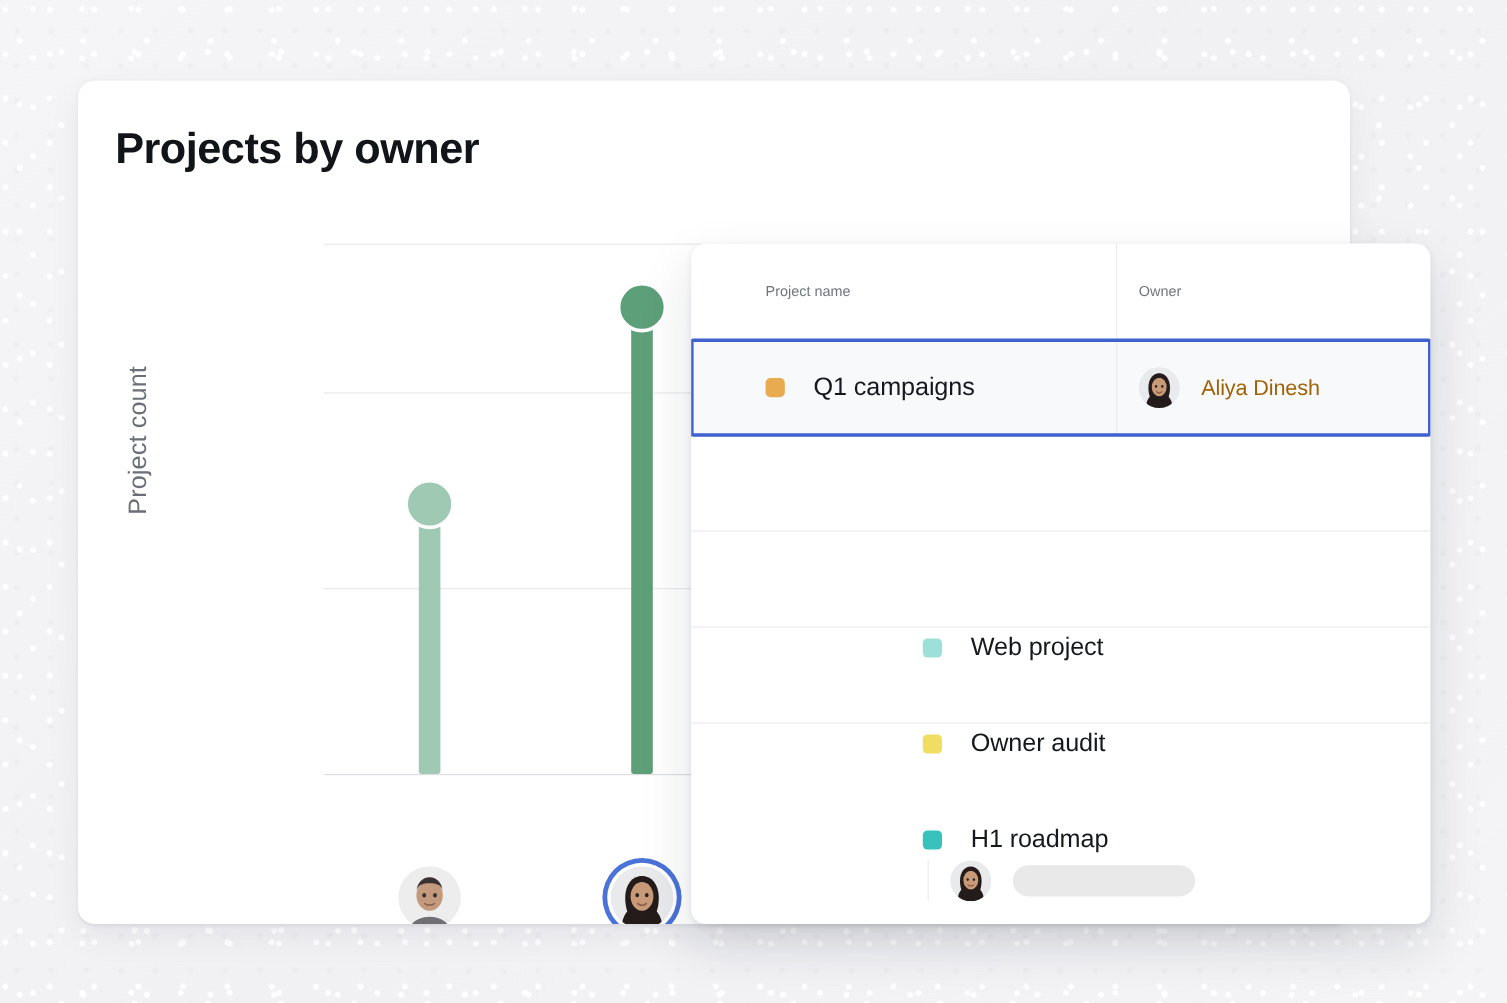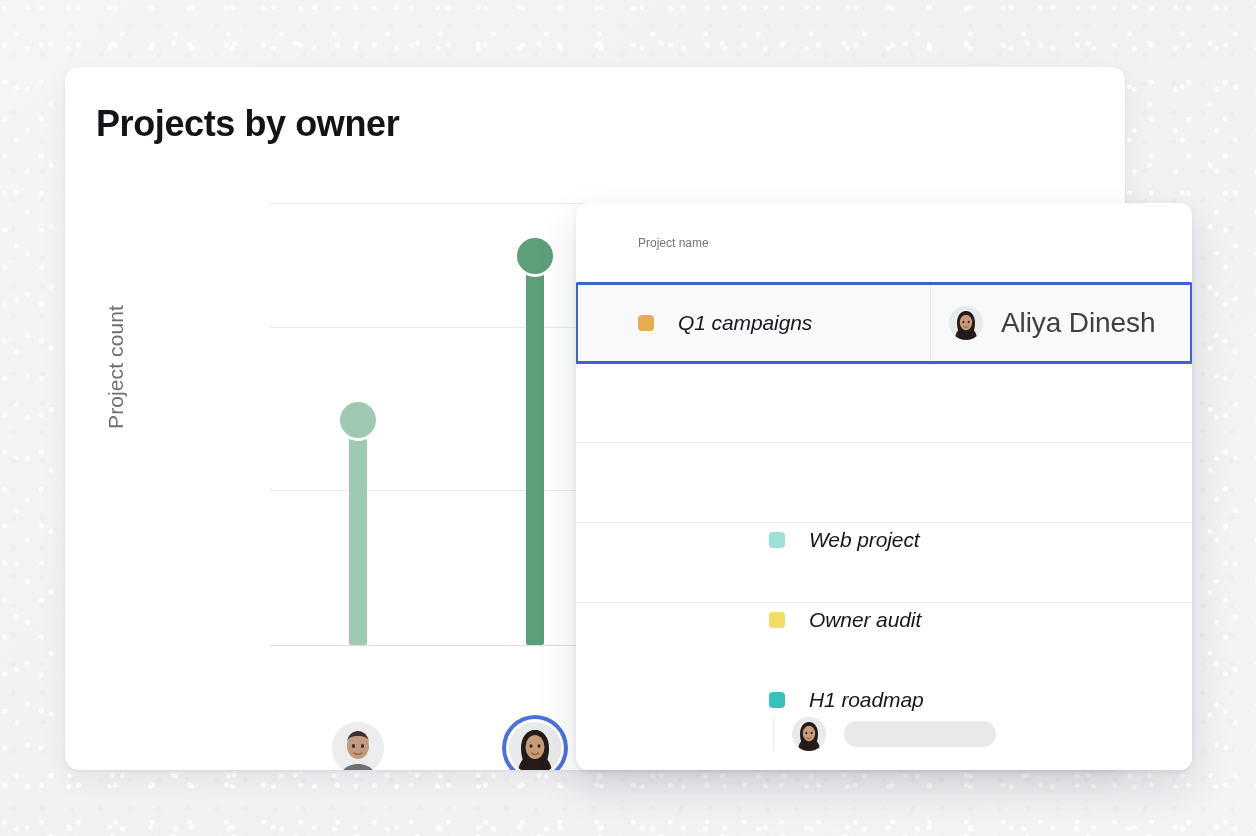--- a/index.html
+++ b/index.html
@@ -194,37 +194,36 @@
     width: 16px;
     height: 16px;
     border-radius: 4px;
     margin-right: 24px;
     flex: 0 0 16px;
   }
   .proj-name {
     font-size: 21px;
     color: #15181c;
     letter-spacing: -0.1px;
-    font-style: italic;
   }
 
   .owner-avatar {
     width: 34px;
     height: 34px;
     border-radius: 50%;
     overflow: hidden;
     background: #ececed;
     flex: 0 0 34px;
     margin-right: 18px;
   }
   .owner-avatar svg { display: block; width: 100%; height: 100%; }
 
   .owner-name {
-    font-size: 28px;
-    color: #404040;
+    font-size: 18px;
+    color: #a16207;
     letter-spacing: -0.1px;
   }
   .owner-placeholder {
     height: 26px;
     width: 152px;
     border-radius: 13px;
     background: #e9e9e9;
   }
 
   .row-selected {
@@ -295,20 +294,21 @@
   </div>
 </div>
 
 <div class="detail-panel">
 
 
   <div class="table">
 
     <div class="t-row header-row">
       <div class="col-name">Project name</div>
+      <div class="col-owner">Owner</div>
     </div>
 
     <div class="t-row row-selected" style="top:80px;height:80px;">
       <div class="col-name">
         <span class="dot" style="background:#e9ab4f;"></span>
         <span class="proj-name">Q1 campaigns</span>
       </div>
       <div class="col-owner">
         <span class="owner-avatar">
           <svg viewBox="0 0 34 34">

